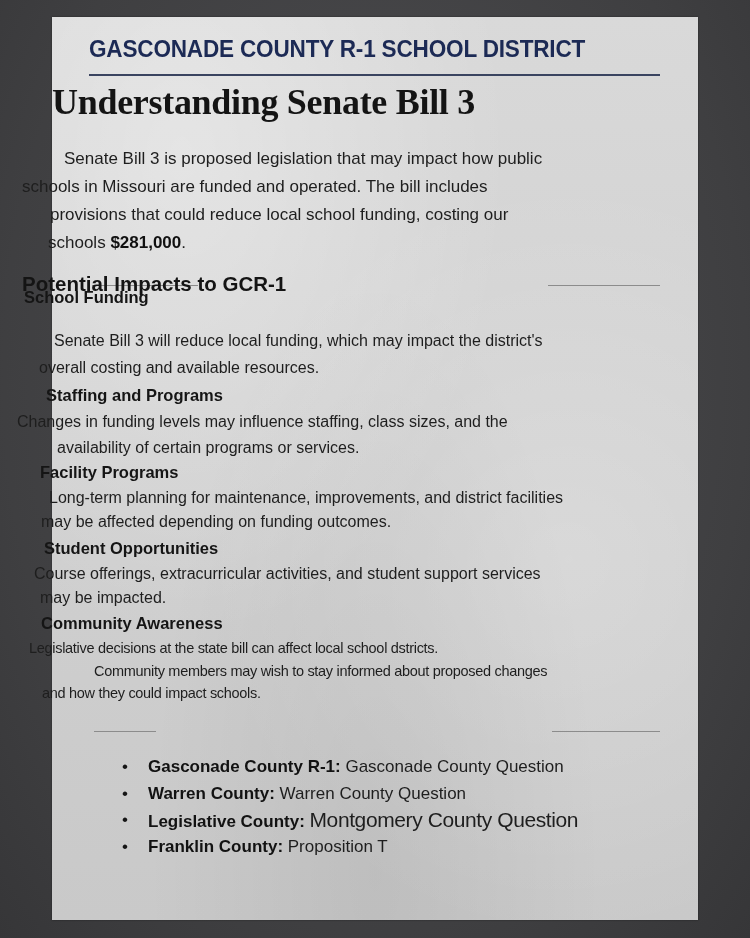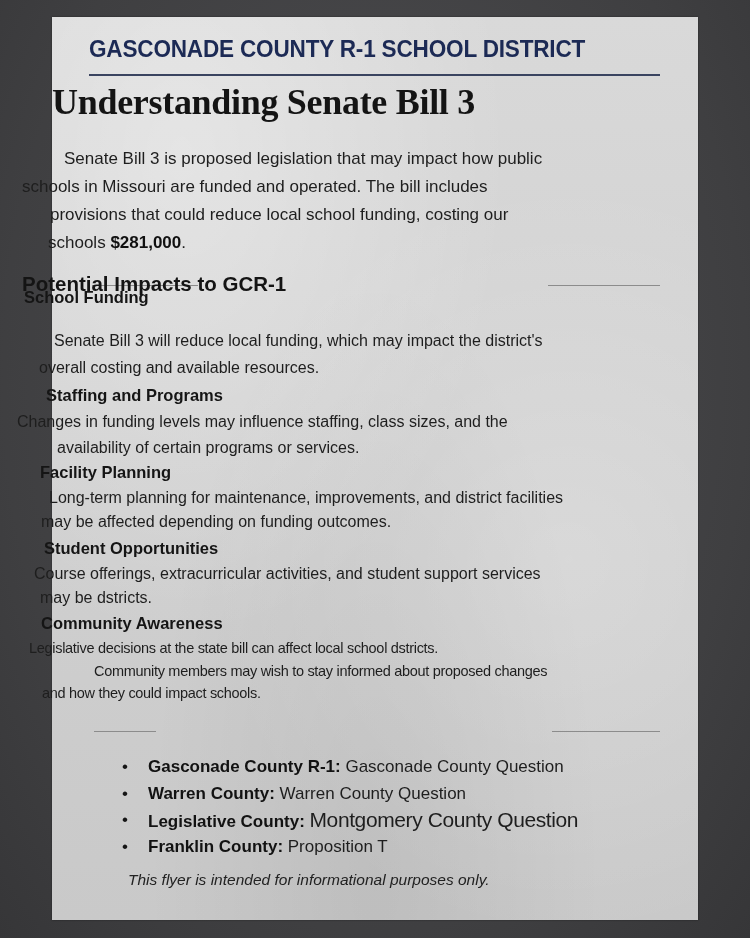--- a/index.html
+++ b/index.html
@@ -177,29 +177,29 @@
     <div class="center body-text" style="top:342px; left:-13px;">overall costing and available resources.</div>
   </div>
 
   <div>
     <div class="center sub-head" style="top:369px; left:-6px;">Staffing and Programs</div>
     <div class="center body-text" style="top:396px; left:-35px;">Changes in funding levels may influence staffing, class sizes, and the</div>
     <div class="center body-text" style="top:422px; left:5px;">availability of certain programs or services.</div>
   </div>
 
   <div>
-    <div class="center sub-head" style="top:446px; left:-12px;">Facility Planning</div>
+    <div class="center sub-head" style="top:446px; left:-12px;">Facility Programs</div>
     <div class="center body-text" style="top:472px; left:-3px;">Long-term planning for maintenance, improvements, and district facilities</div>
     <div class="center body-text" style="top:496px; left:-11px;">may be affected depending on funding outcomes.</div>
   </div>
 
   <div>
     <div class="center sub-head" style="top:522px; left:-8px;">Student Opportunities</div>
     <div class="center body-text" style="top:548px; left:-18px;">Course offerings, extracurricular activities, and student support services</div>
-    <div class="center body-text" style="top:572px; left:-12px;">may be dstricts.</div>
+    <div class="center body-text" style="top:572px; left:-12px;">may be impacted.</div>
   </div>
 
   <div>
     <div class="center sub-head" style="top:597px; left:-11px;">Community Awareness</div>
     <div class="center body-small" style="top:623px; left:-23px;">Legislative decisions at the state bill can affect local school dstricts.</div>
     <div class="center body-small" style="top:646px; left:42px;">Community members may wish to stay informed about proposed changes</div>
     <div class="center body-small" style="top:668px; left:-10px;">and how they could impact schools.</div>
   </div>
 
   <div class="rule" style="left:42px; top:714px; width:62px;"></div>
@@ -221,14 +221,13 @@
       <span class="county">Legislative County: </span>
       <span class="measure small">Montgomery County Question</span>
     </li>
     <li class="ballot-item">
       <span class="bullet">•</span>
       <span class="county">Franklin County: </span>
       <span class="measure">Proposition T</span>
     </li>
   </ul>
 
-  <div class="abs disclaimer">This flyer is intended for informational purposes only.</div>
 </div>
 
 </body></html>

